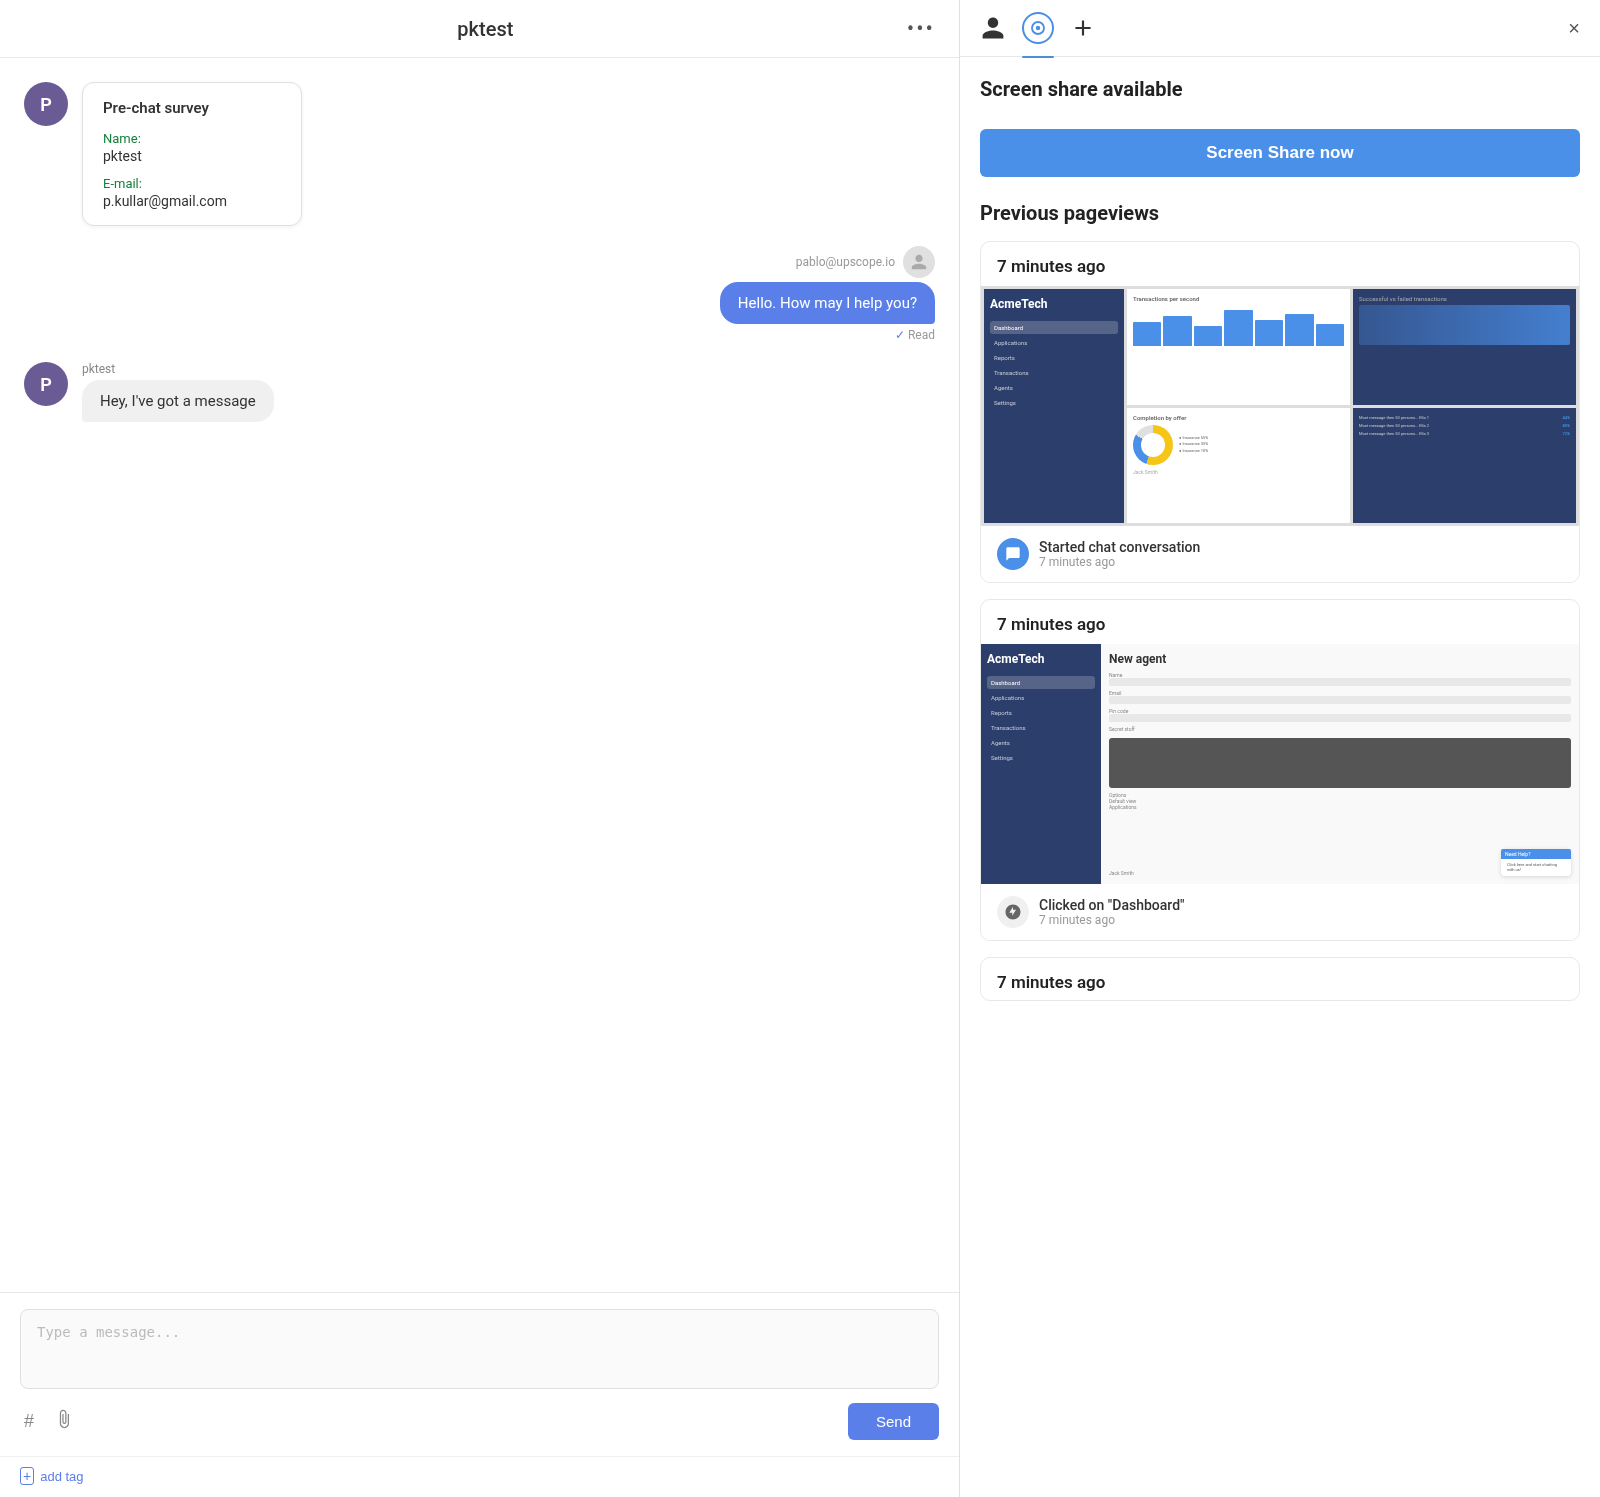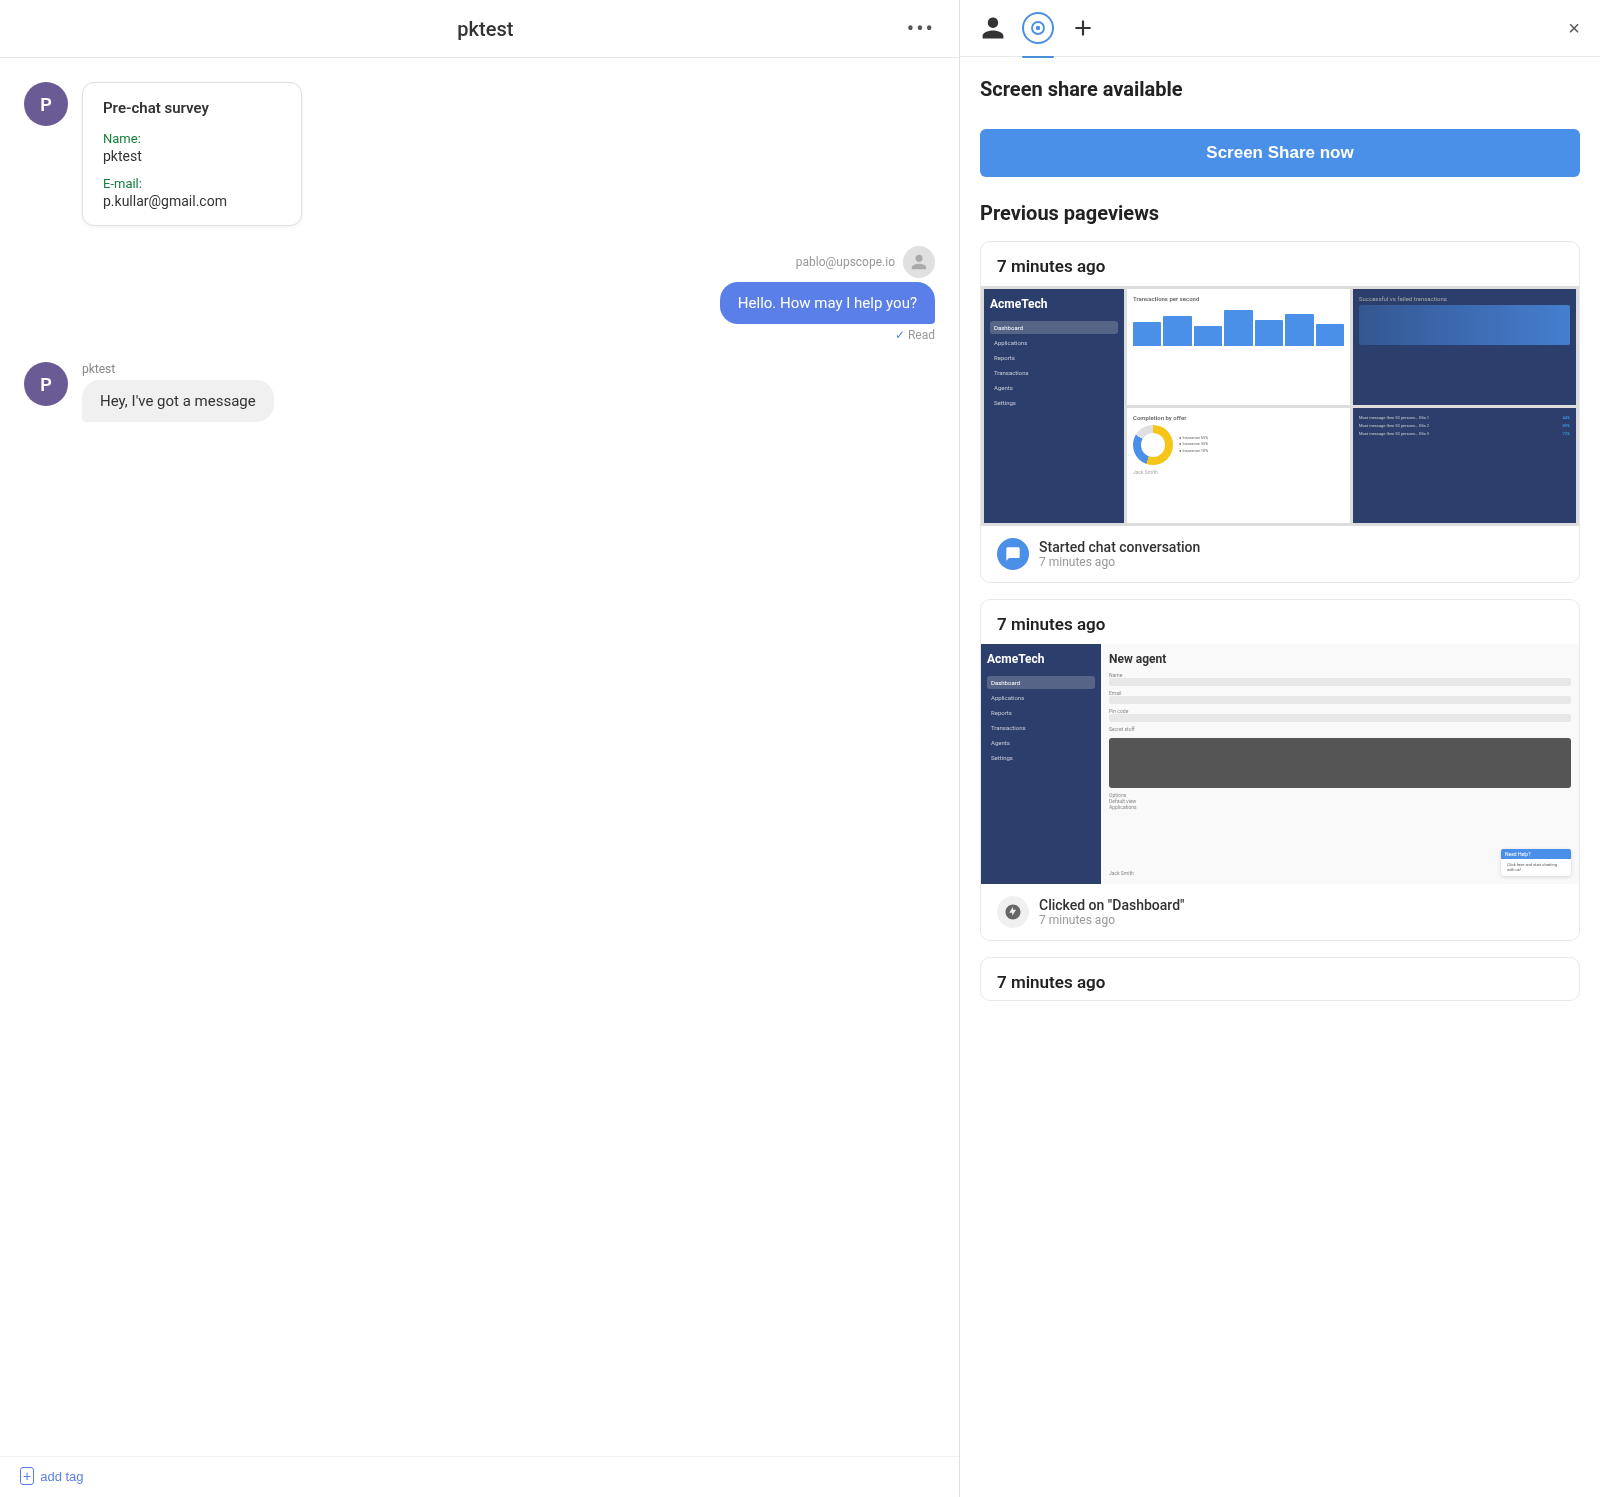--- a/index.html
+++ b/index.html
@@ -649,20 +649,34 @@
     <div class="message-incoming-wrapper">
       <div class="avatar-circle">P</div>
       <div>
         <div class="sender-name">pktest</div>
         <div class="bubble-incoming">Hey, I've got a message</div>
       </div>
     </div>
 
   </div>
 
+  <div class="chat-input-area">
+    <textarea class="message-input" placeholder="Type a message..." style=""></textarea>
+    <div class="input-actions">
+      <div class="input-icons">
+        <button class="icon-btn">#</button>
+        <button class="icon-btn">
+          <svg width="20" height="20" viewBox="0 0 24 24" fill="#888">
+            <path d="M16.5 6v11.5c0 2.21-1.79 4-4 4s-4-1.79-4-4V5a2.5 2.5 0 0 1 5 0v10.5c0 .55-.45 1-1 1s-1-.45-1-1V6H10v9.5a2.5 2.5 0 0 0 5 0V5c0-2.21-1.79-4-4-4S7 2.79 7 5v12.5c0 3.04 2.46 5.5 5.5 5.5s5.5-2.46 5.5-5.5V6h-1.5z"></path>
+          </svg>
+        </button>
+      </div>
+      <button class="send-btn">Send</button>
+    </div>
+  </div>
 
   <div class="add-tag-row">
     <button class="add-tag-btn">
       <span style="font-size:14px;border:1px solid #5b7fe8;border-radius:3px;padding:0 2px;">+</span>
       <span>add tag</span>
     </button>
   </div>
 </div>
 
 <div class="right-panel">

